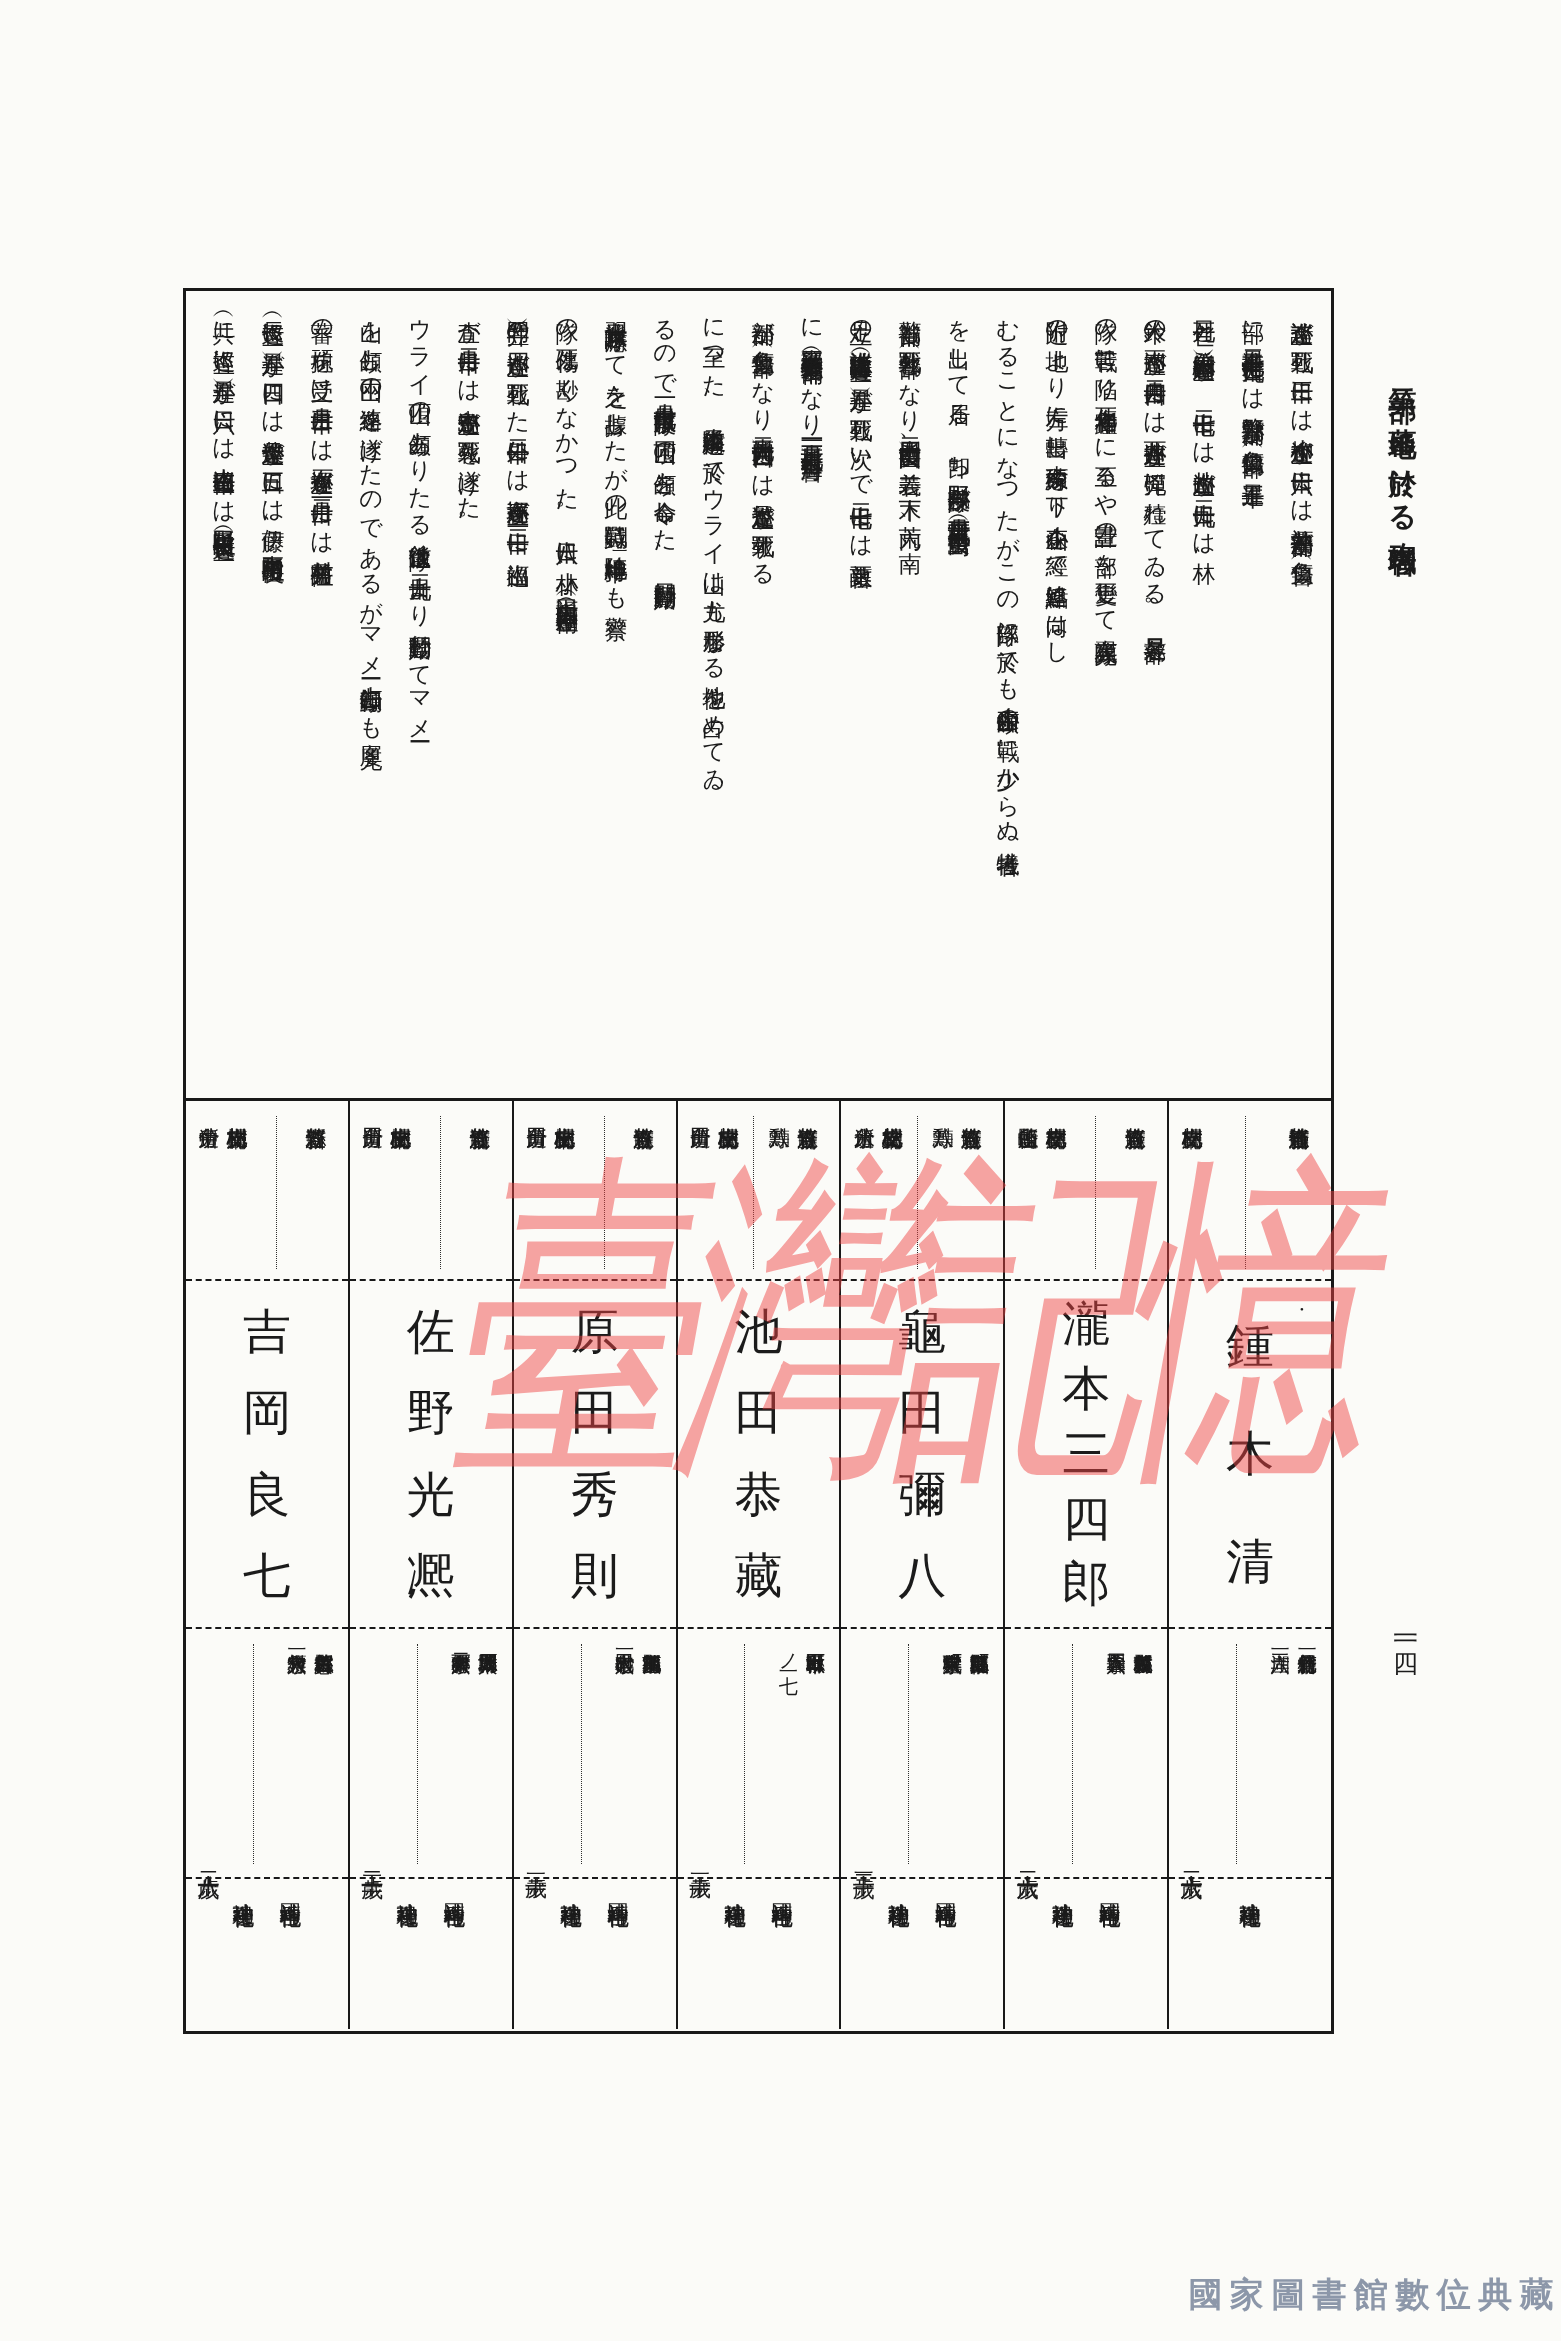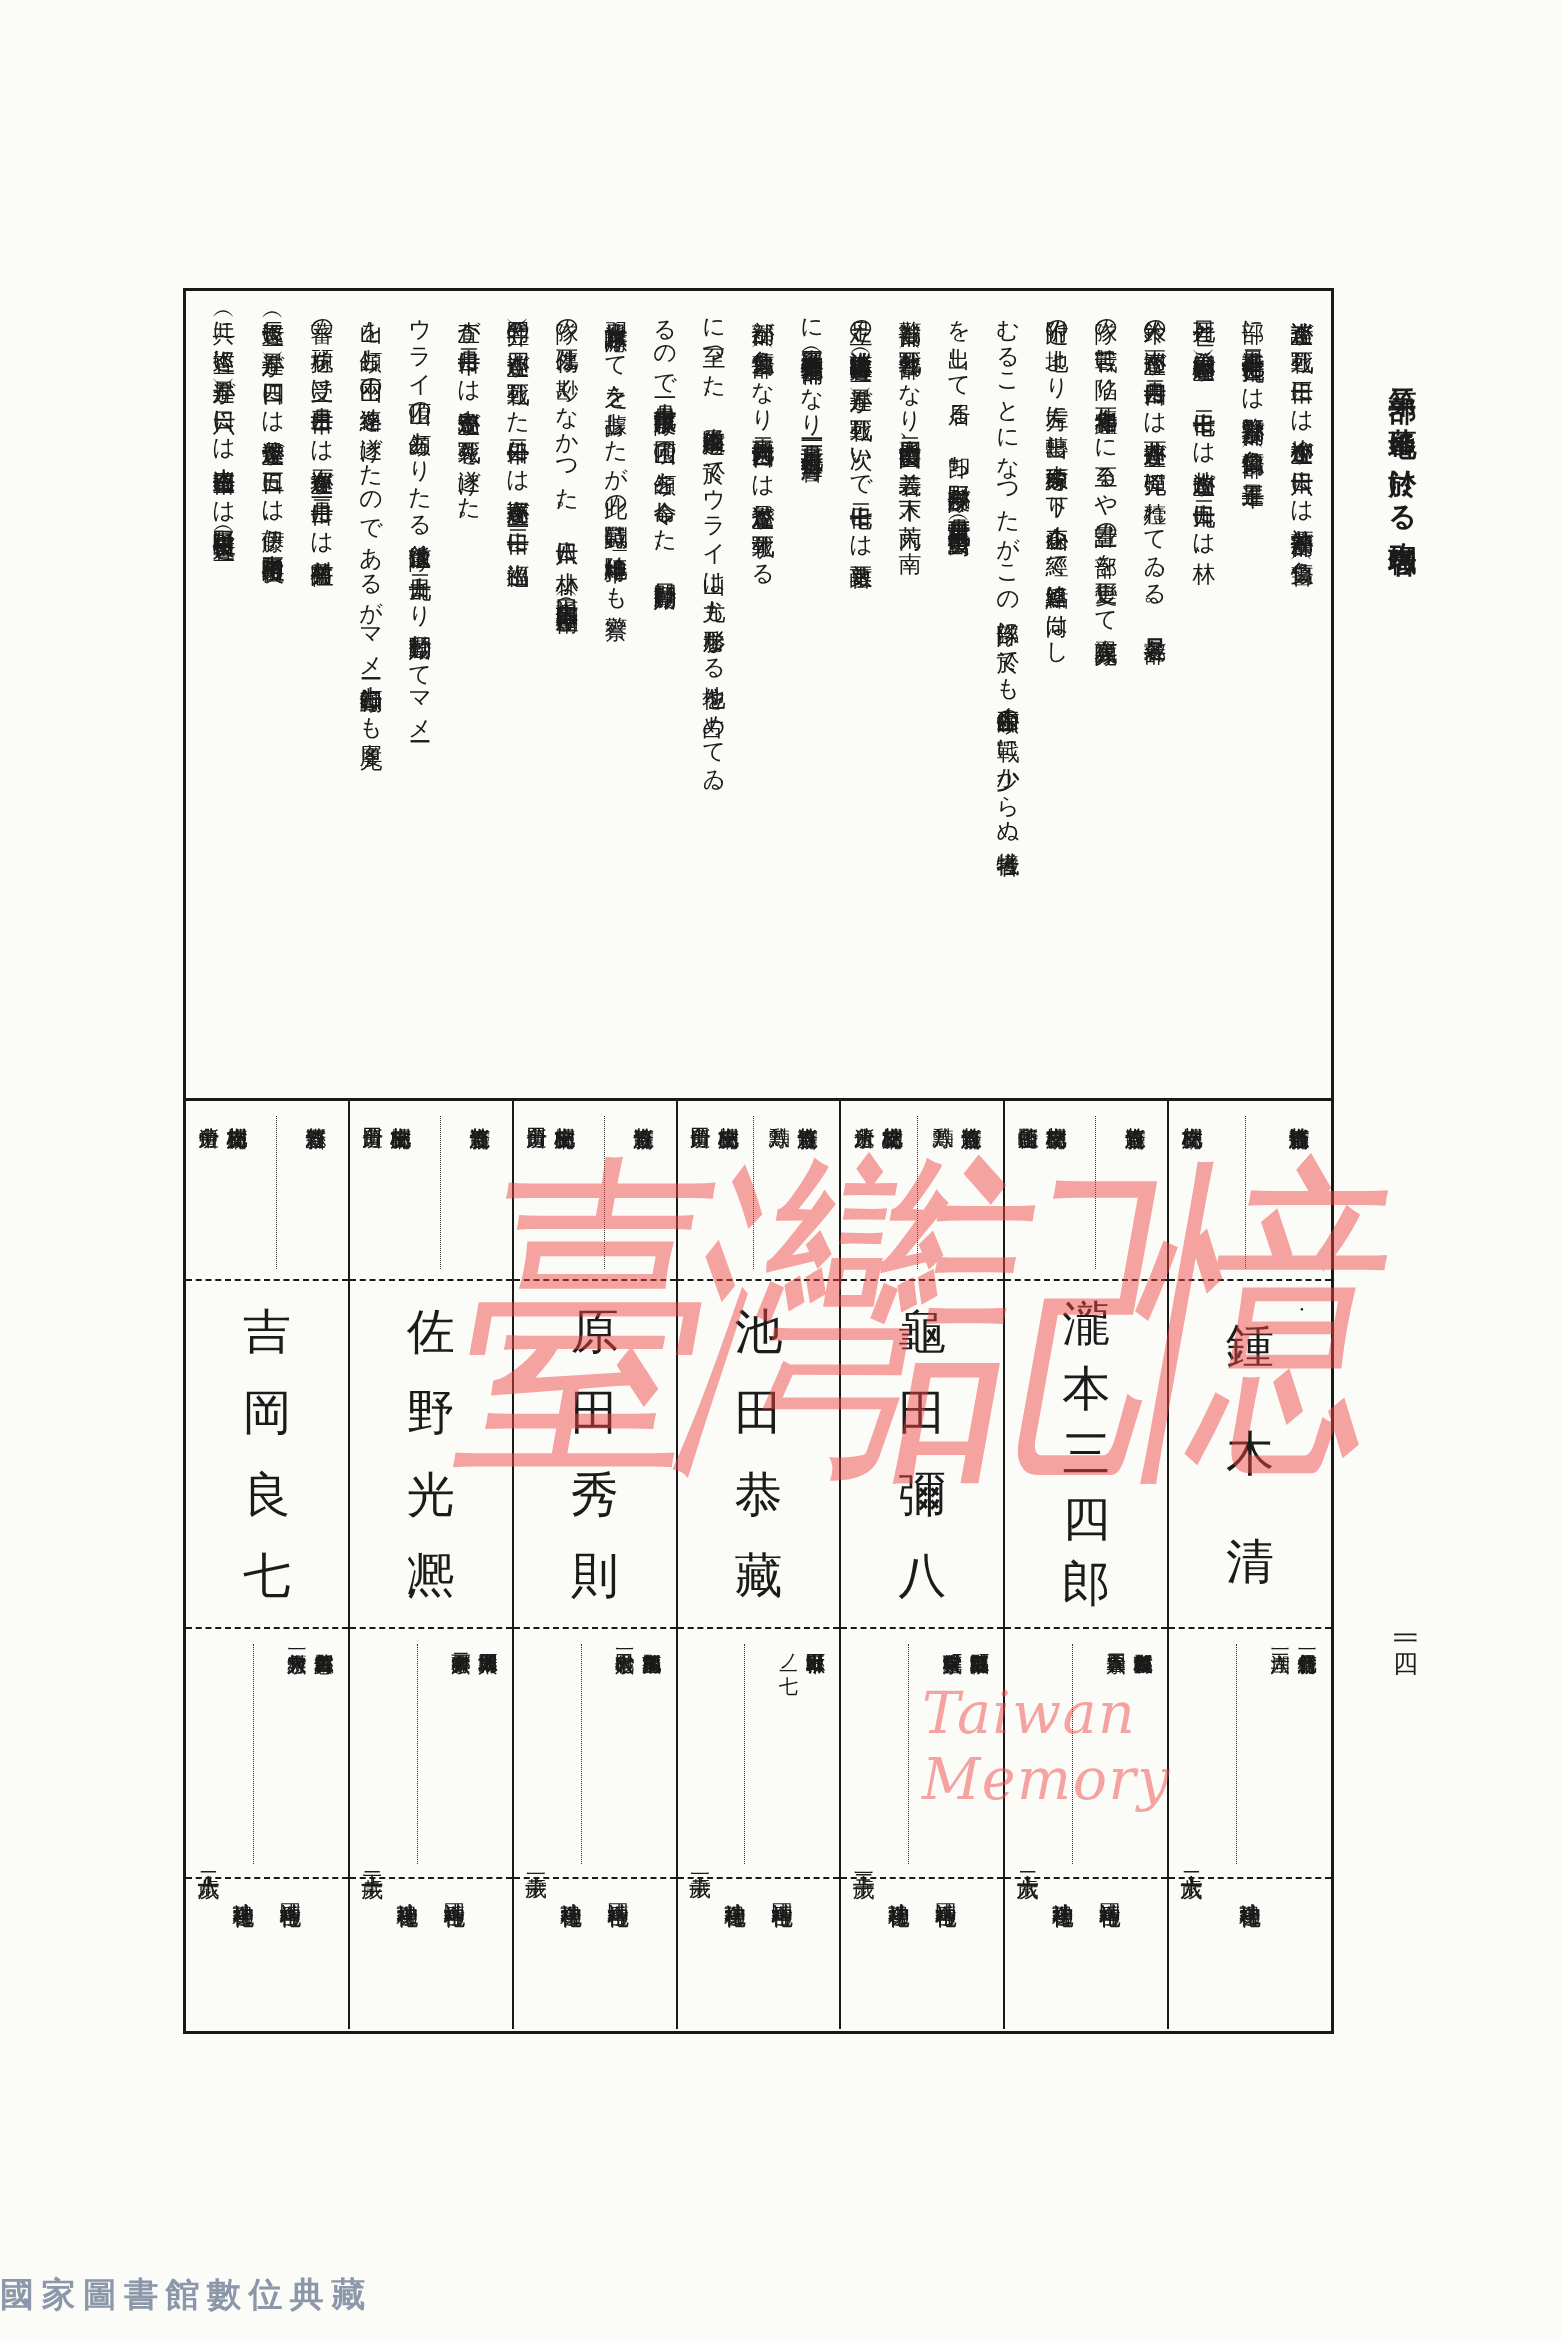--- a/index.html
+++ b/index.html
@@ -46,21 +46,21 @@
   .page-num{position:absolute;left:1389px;top:1622px;writing-mode:vertical-rl;
             text-orientation:upright;font-size:25px;letter-spacing:6px;}
   
   .watermark{position:absolute;left:446px;top:1093px;width:907px;height:706px;
              pointer-events:none;color:#ef4444;opacity:0.48;z-index:5;}
   .wm-cjk{font-size:245px;letter-spacing:-21px;font-style:italic;white-space:nowrap;
           transform:scaleY(1.4);transform-origin:top left;font-family:"DejaVu Serif",serif;}
   .wm-latin{position:absolute;left:476px;top:587px;font-size:57px;font-style:italic;
             letter-spacing:1.5px;font-family:"DejaVu Serif",serif;}
   
-  .footer{position:absolute;left:0;right:0;top:2272px;text-align:left;font-size:34px;
+  .footer{position:absolute;left:0;right:0;top:2272px;text-align:right;font-size:34px;
           letter-spacing:7.4px;color:#8c97a9;font-weight:bold;
           font-family:"DejaVu Sans","Liberation Sans",sans-serif;}
 </style>
 </head>
 <body>
 
 <div class="page">
 
   <div class="side-title">第二部　蕃地に於ける殉職者</div>
 
@@ -312,19 +312,18 @@
           <div class="vtext">靖國神社合祀</div>
           <div class="vtext">建功神社合祀</div>
         </div>
       </div>
 
     </div>
   </div>
 
   <div class="watermark">
     <div class="wm-cjk">臺灣記憶</div>
-    <div class="wm-latin">Taiwan Memory</div>
   </div>
 
   <div class="footer">國家圖書館數位典藏</div>
 
 </div>
 
 
 </body></html>

